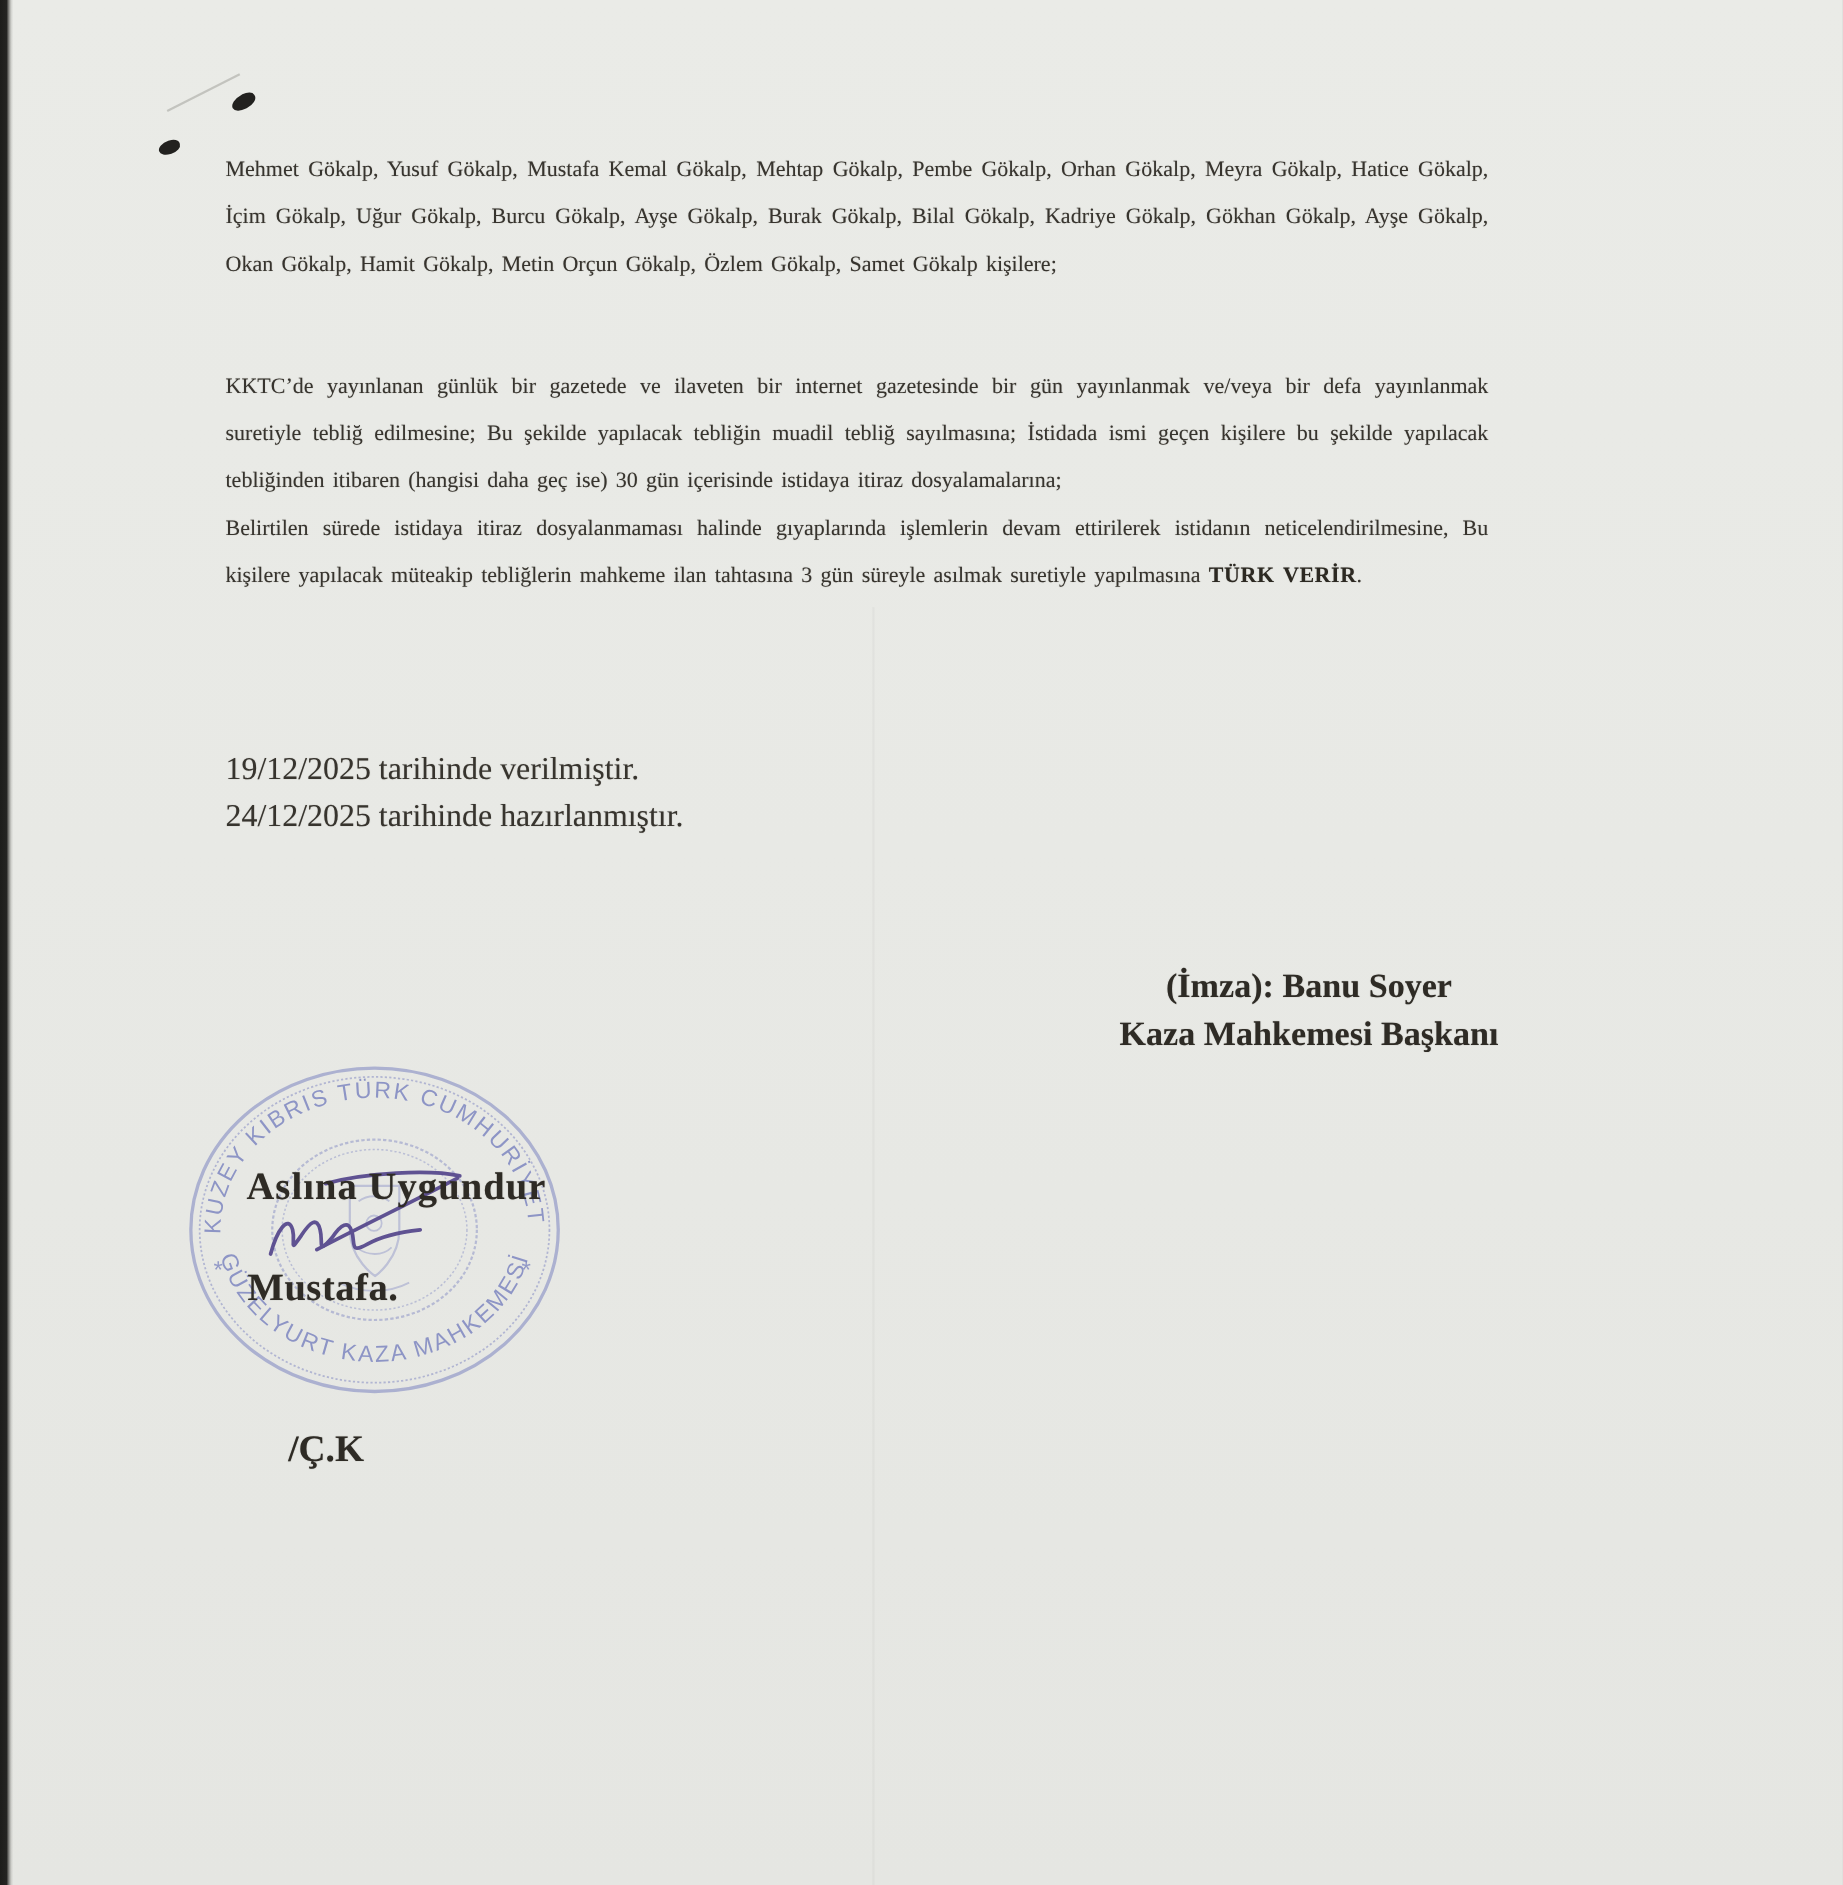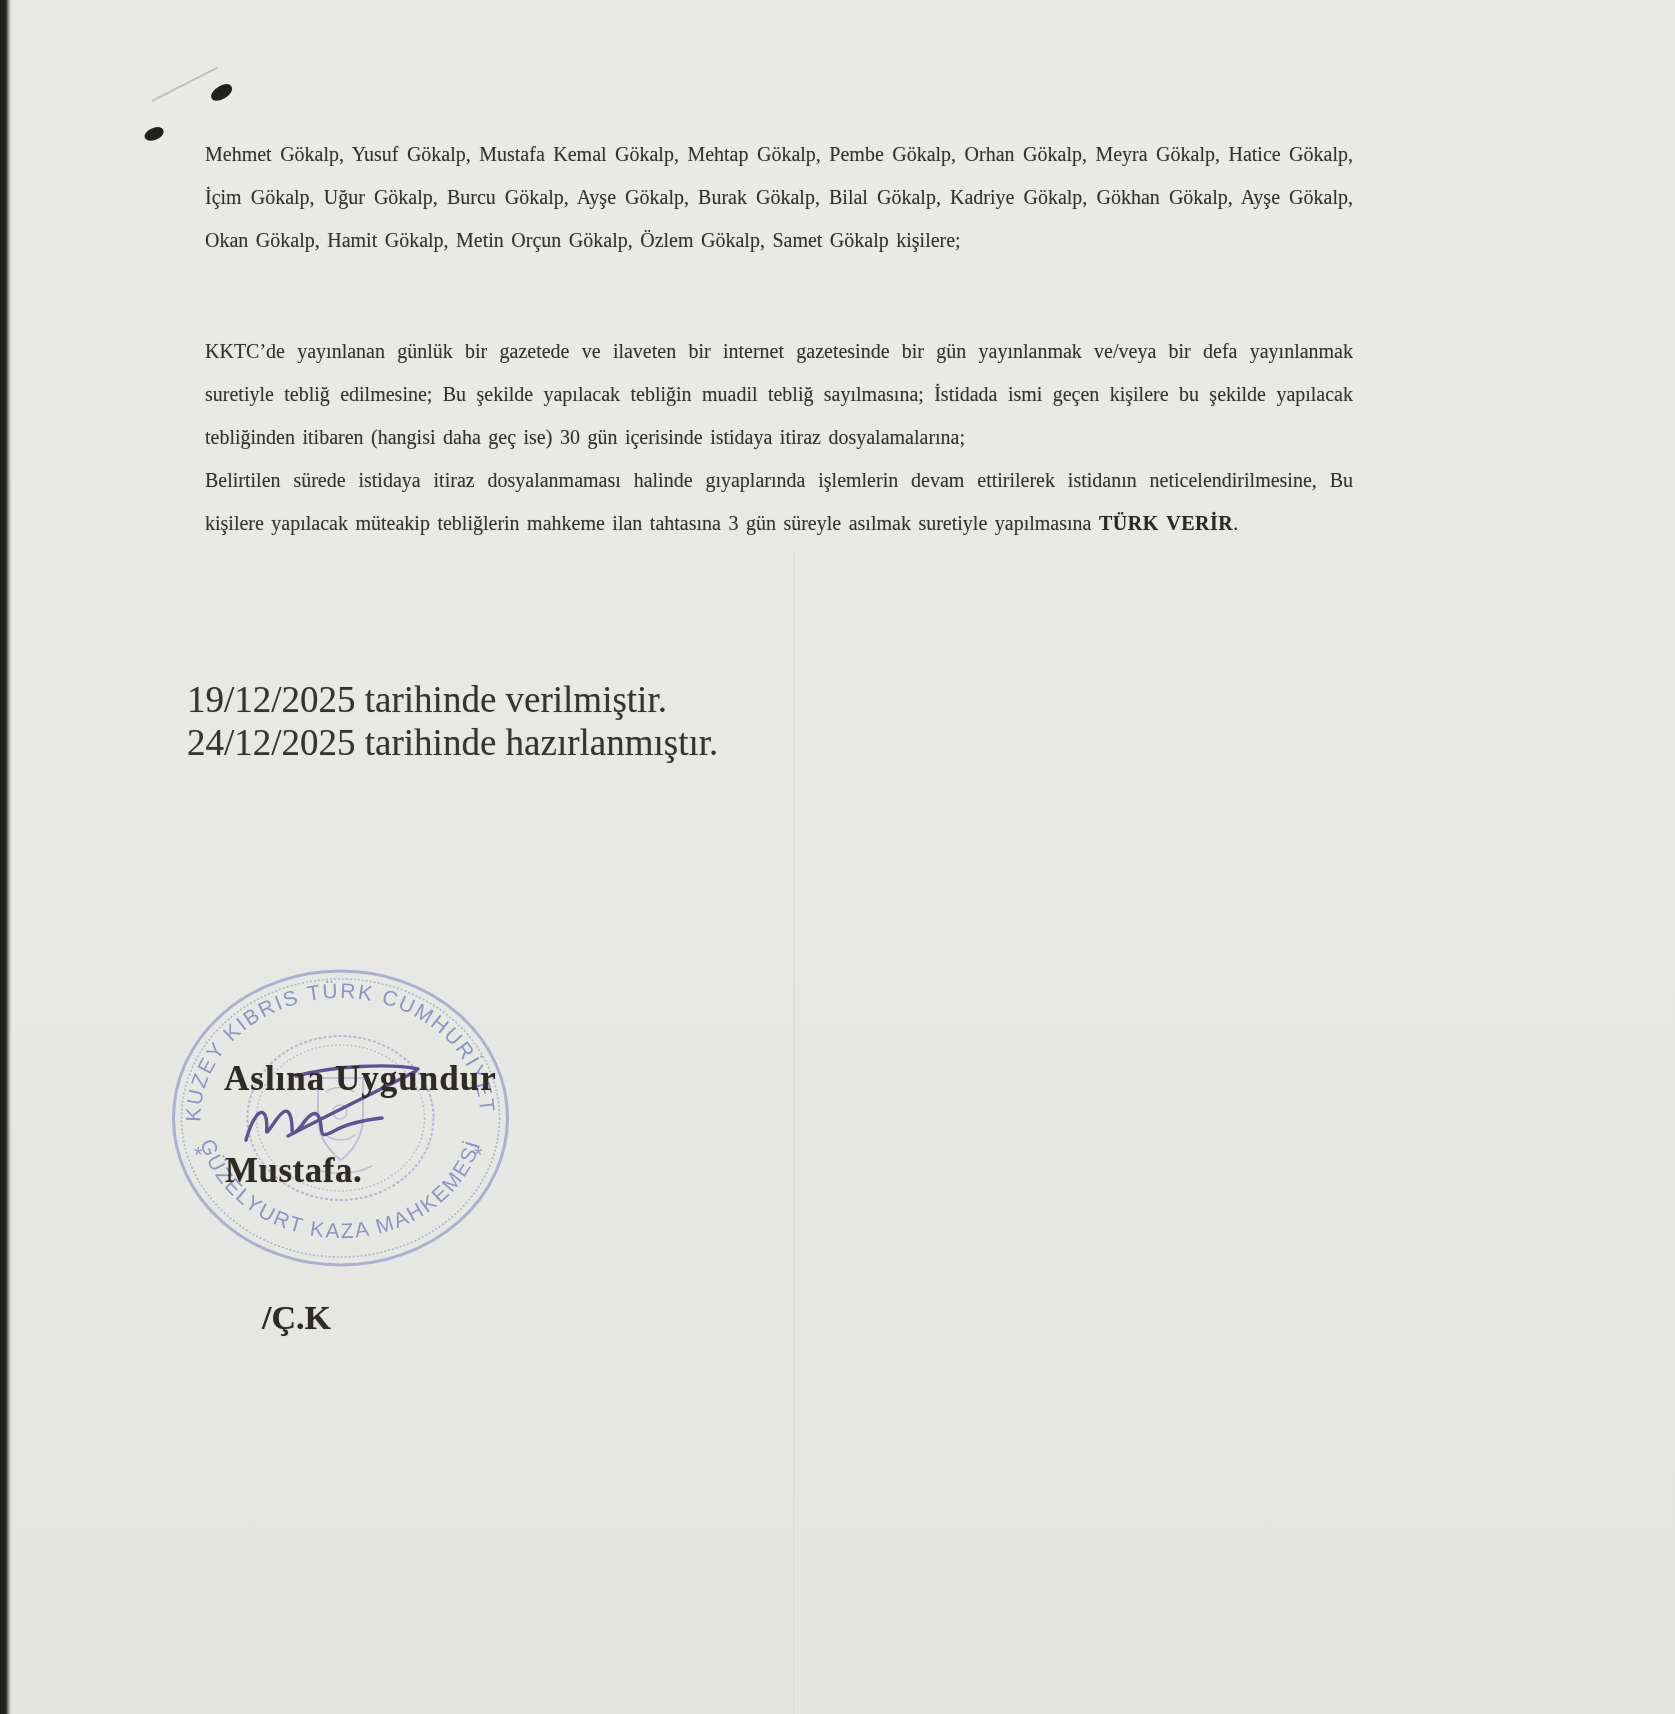--- a/index.html
+++ b/index.html
@@ -33,22 +33,22 @@
     font-size:20px;line-height:43px;color:#37342e;
     text-align:justify;word-spacing:2.5px;
     text-shadow:0 0 1px rgba(60,55,45,.35);
   }
   .bodytext p{margin:0;padding:0;}
   .names{top:133px;}
   .orders{top:330px;}
   .em{font-weight:bold;color:#2c2922;letter-spacing:.5px;}
 
   .dates{
-    position:absolute;left:187px;top:678px;
-    font-size:37px;line-height:43px;color:#37342e;
+    position:absolute;left:205px;top:678px;
+    font-size:29px;line-height:43px;color:#37342e;
     text-shadow:0 0 1px rgba(60,55,45,.35);
   }
 
   .sigblock{
     position:absolute;left:930px;top:874px;width:520px;
     text-align:center;font-weight:bold;font-size:31px;line-height:44px;
     color:#2e2b25;text-shadow:0 0 1px rgba(50,45,38,.4);
   }
 
   .certline{
@@ -81,20 +81,24 @@
   <div class="bodytext orders">
     <p>KKTC’de yayınlanan günlük bir gazetede ve ilaveten bir internet gazetesinde bir gün yayınlanmak ve/veya bir defa yayınlanmak suretiyle tebliğ edilmesine; Bu şekilde yapılacak tebliğin muadil tebliğ sayılmasına;  İstidada ismi geçen kişilere bu şekilde yapılacak tebliğinden itibaren (hangisi daha geç ise) 30 gün içerisinde istidaya itiraz dosyalamalarına;</p>
     <p><span>Belirtilen sürede istidaya itiraz dosyalanmaması halinde gıyaplarında işlemlerin devam ettirilerek istidanın neticelendirilmesine, Bu kişilere yapılacak müteakip tebliğlerin mahkeme ilan tahtasına 3 gün süreyle asılmak suretiyle yapılmasına </span><span class="em">TÜRK VERİR</span><span>.</span></p>
   </div>
 
   <div class="dates">
     <div>19/12/2025 tarihinde verilmiştir.</div>
     <div>24/12/2025 tarihinde hazırlanmıştır.</div>
   </div>
 
+  <div class="sigblock">
+    <div>(İmza): Banu Soyer</div>
+    <div>Kaza Mahkemesi Başkanı</div>
+  </div>
 
   <svg class="stamp-svg" viewBox="0 0 345 304">
     <defs>
       <path id="arcTop" d="M 32.5,152 A 140,120 0 0 1 312.5,152" fill="none"></path>
       <path id="arcBottom" d="M 28.5,148 A 144,124 0 0 0 316.5,148" fill="none"></path>
     </defs>
     <ellipse cx="172.5" cy="152" rx="167" ry="147" fill="none" stroke="#7a82c0" stroke-width="3" opacity="0.6"></ellipse>
     <ellipse cx="172.5" cy="152" rx="159" ry="139" fill="none" stroke="#7a82c0" stroke-width="1.6" stroke-dasharray="2 2" opacity="0.55"></ellipse>
     <ellipse cx="172.5" cy="152" rx="93" ry="82" fill="none" stroke="#7a82c0" stroke-width="2" stroke-dasharray="3 2" opacity="0.5"></ellipse>
     <ellipse cx="172.5" cy="152" rx="84" ry="73" fill="none" stroke="#7a82c0" stroke-width="1.4" stroke-dasharray="2 2" opacity="0.45"></ellipse>

